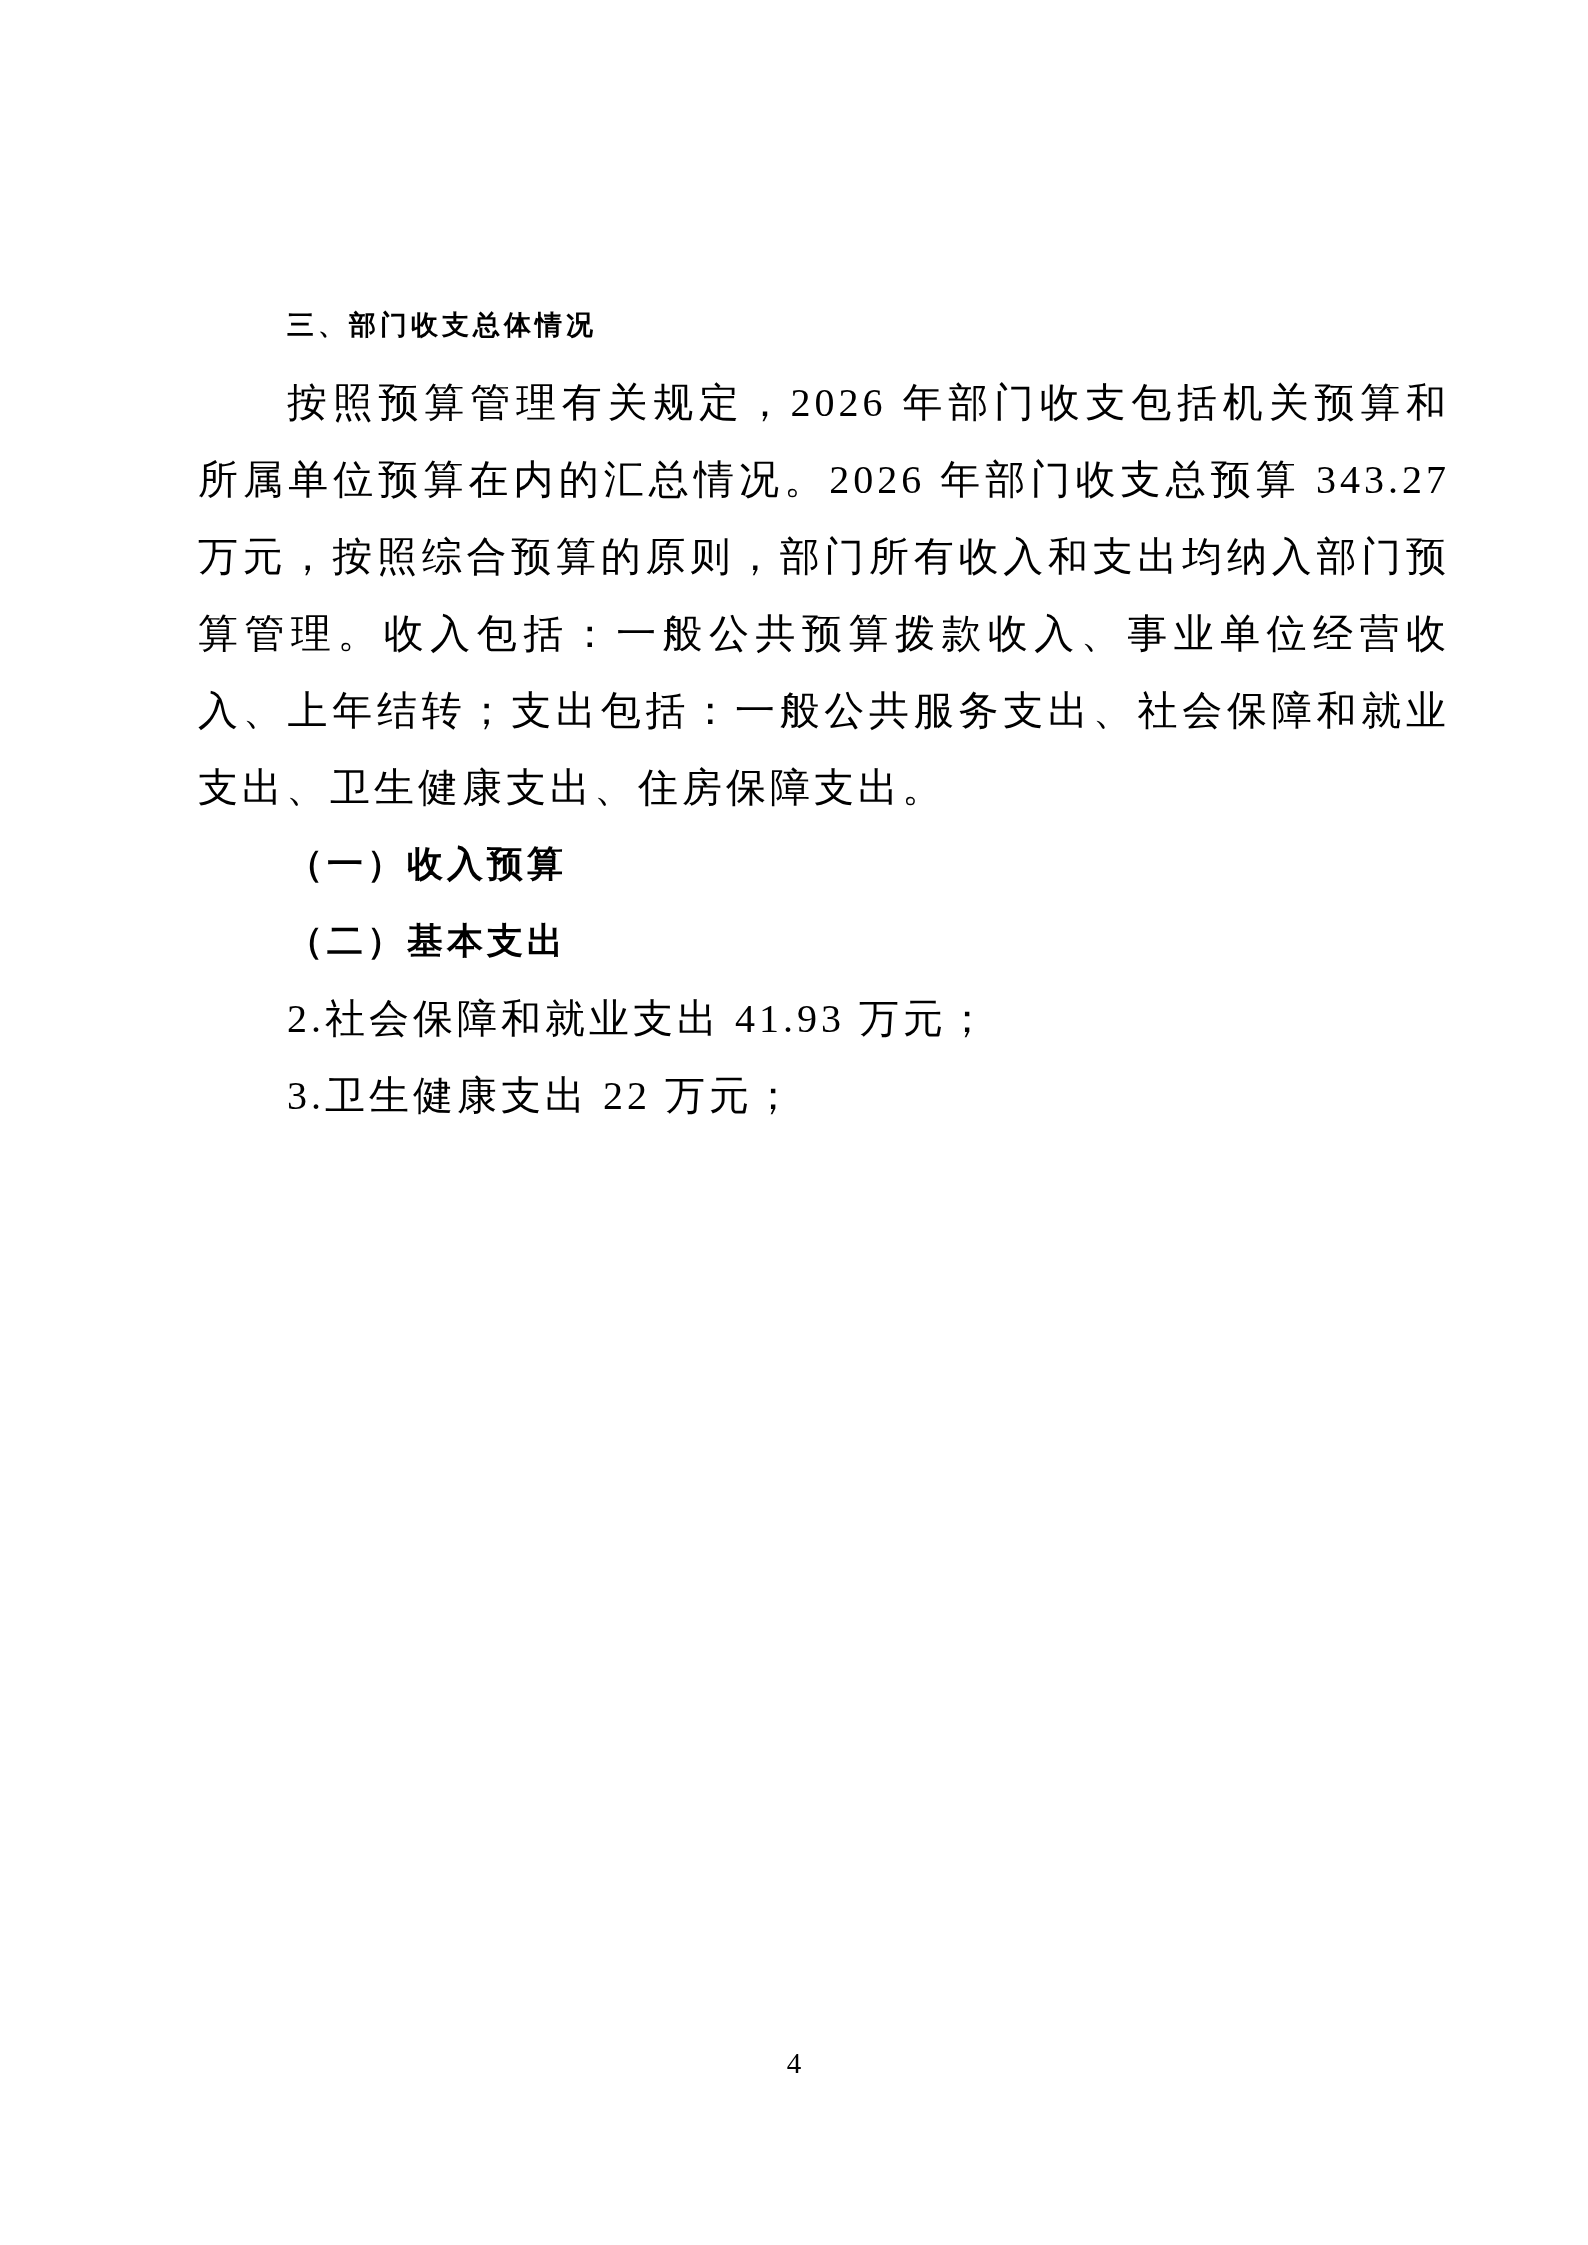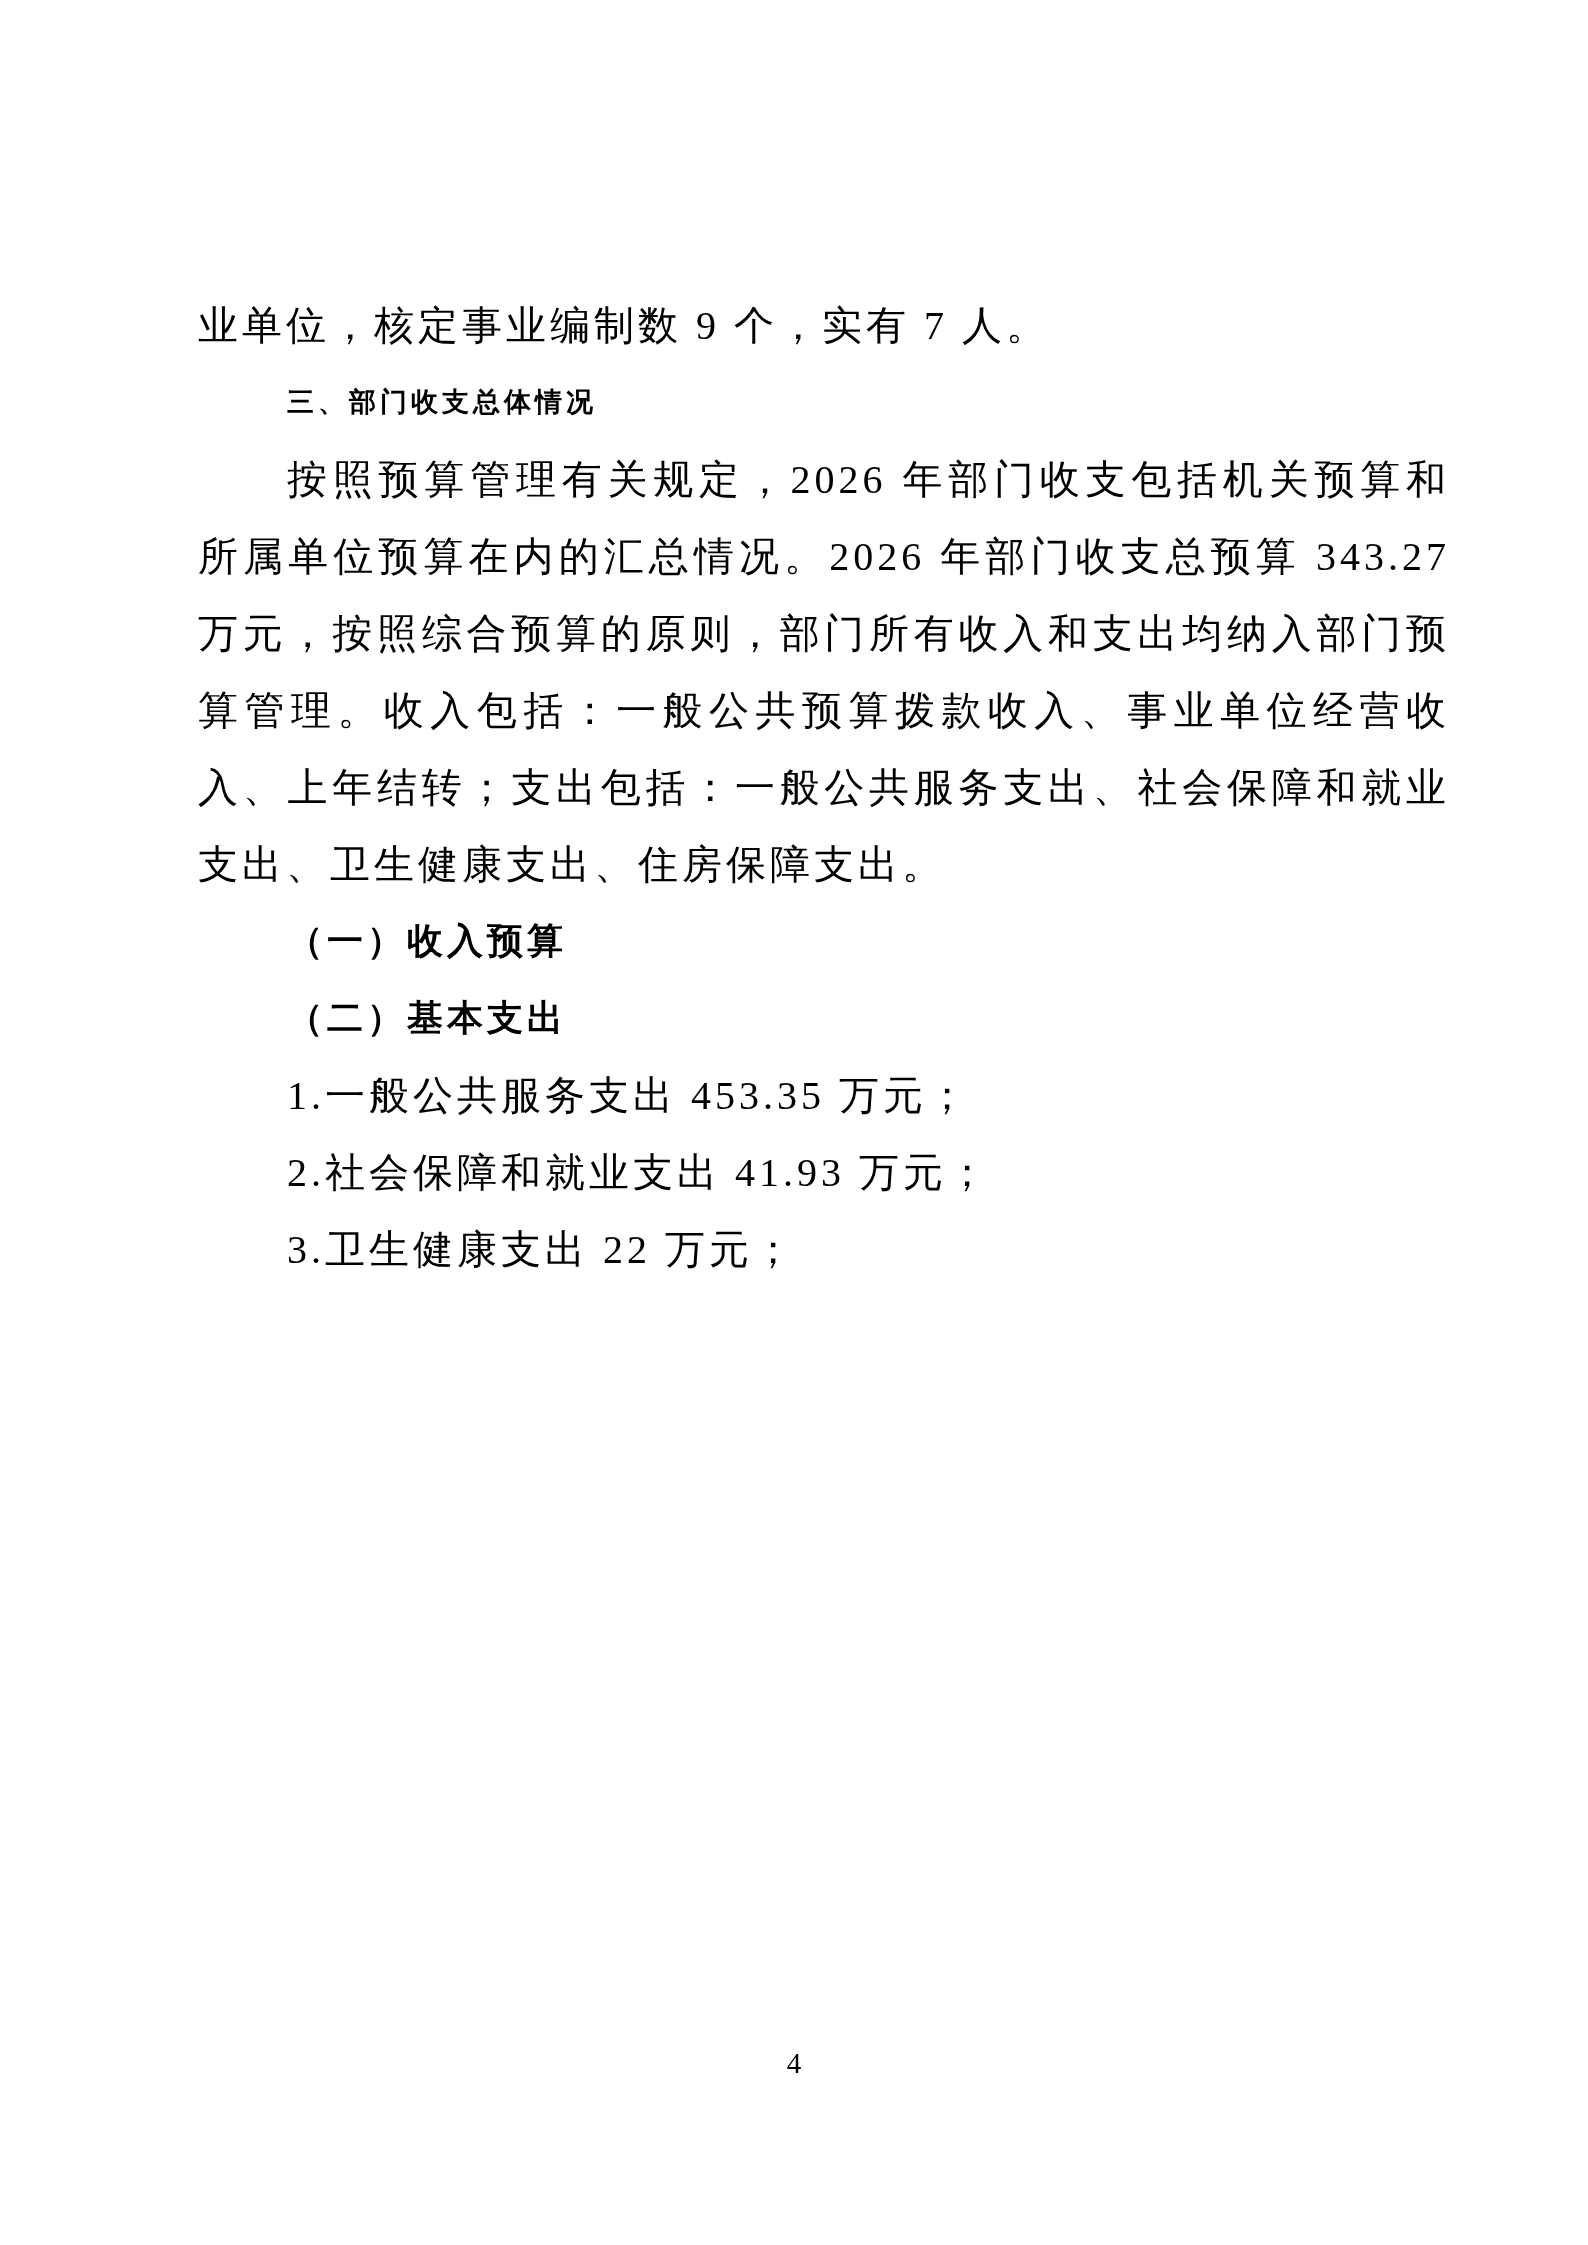--- a/index.html
+++ b/index.html
@@ -63,33 +63,31 @@
     color: #000000;
   }
 </style>
 </head>
 <body>
 
 <div class="page">
 
   <div class="doc-body">
 
-    <p class="no-indent">业单位，核定事业编制数 9 个，实有 7 人。</p>
 
     <div class="sec-heading">三、部门收支总体情况</div>
 
     <p>按照预算管理有关规定，2026 年部门收支包括机关预算和所属单位预算在内的汇总情况。2026 年部门收支总预算 343.27 万元，按照综合预算的原则，部门所有收入和支出均纳入部门预算管理。收入包括：一般公共预算拨款收入、事业单位经营收入、上年结转；支出包括：一般公共服务支出、社会保障和就业支出、卫生健康支出、住房保障支出。</p>
 
     <div class="sub-heading">（一）收入预算</div>
 
 
     <div class="sub-heading">（二）基本支出</div>
 
 
-    <p>1.一般公共服务支出 453.35 万元；</p>
 
     <p>2.社会保障和就业支出 41.93 万元；</p>
 
     <p>3.卫生健康支出 22 万元；</p>
 
   </div>
 
   <div class="page-number">4</div>
 
 </div>

